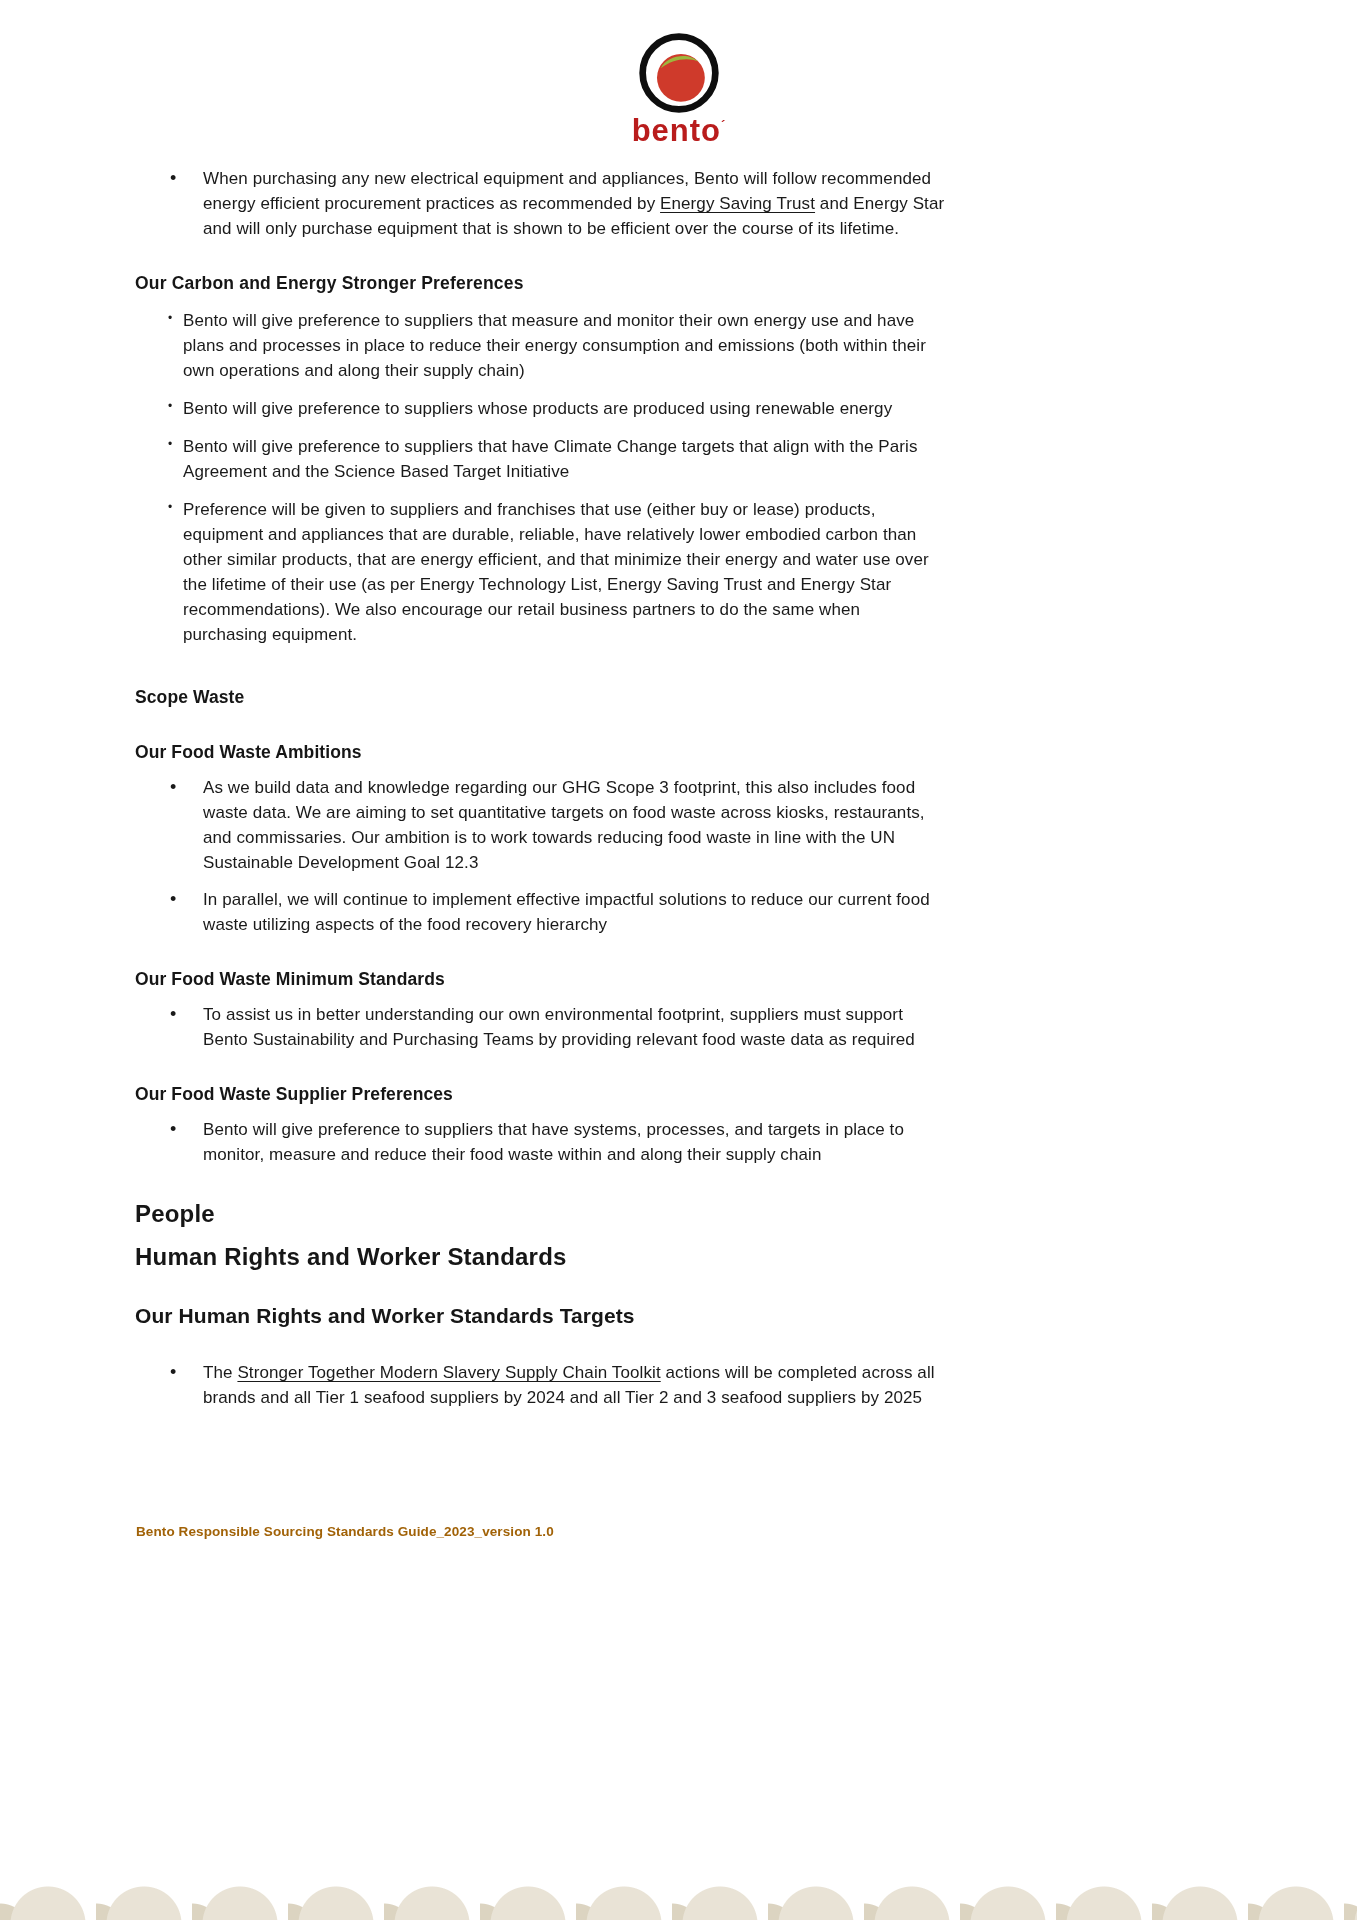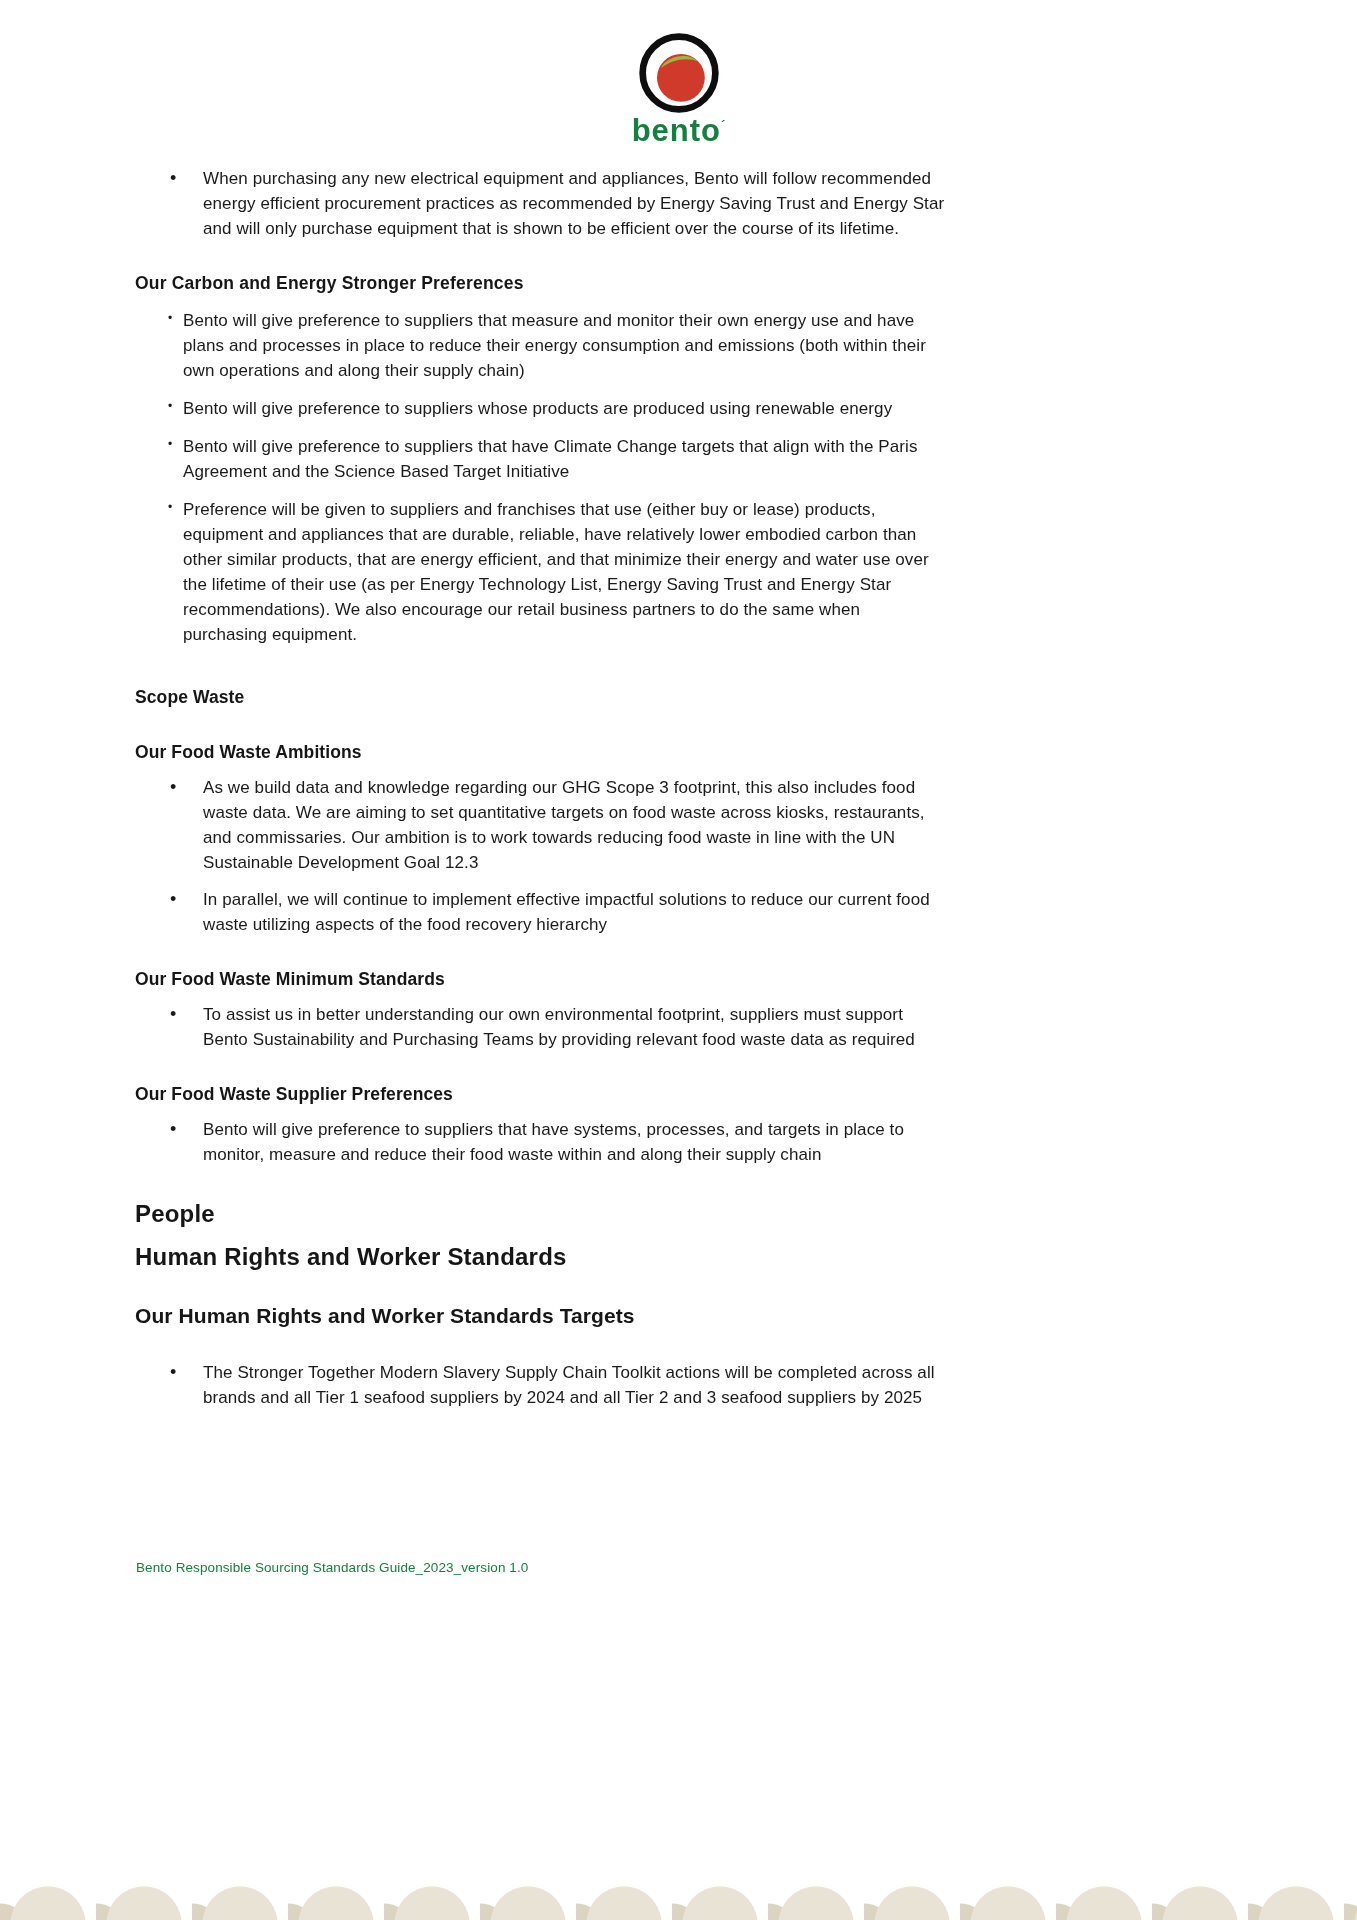--- a/index.html
+++ b/index.html
@@ -18,21 +18,21 @@
   .logo-block {
     padding-top:30px;
     display:flex;
     flex-direction:column;
     align-items:center;
   }
   .brand {
     font-size:31px;
     font-weight:700;
     letter-spacing:1px;
-    color:#15803d;
+    color:#b91c1c;
     margin-top:-4px;
     line-height:1.1;
   }
   .brand .mark {
     font-size:13px;
     vertical-align:super;
     letter-spacing:0;
   }
 
   
@@ -77,33 +77,35 @@
 
   .h-section      { font-size:17.5px; letter-spacing:0.2px; margin:30px 0 12px; }
   .h-foodwaste    { font-size:17.5px; margin:38px 0 0; }
   .h-sub          { font-size:17.5px; margin:30px 0 10px; }
   .h-big          { font-size:24px; letter-spacing:0.2px; margin:34px 0 0; }
   .h-big2         { font-size:24px; letter-spacing:0.2px; margin:18px 0 0; }
   .h-targets      { font-size:21px; margin:34px 0 0; }
   .hr-list        { margin-top:32px; }
 
   .doclink {
+    text-decoration:underline;
     text-underline-offset:3px;
     cursor:pointer;
     color:inherit;
   }
 
   
   .footer {
     position:absolute;
     left:136px;
-    top:1560px;
+    top:1524px;
     font-size:13.5px;
     letter-spacing:0.1px;
-    color:#15803d;
+    color:#a16207;
+    font-weight:bold;
   }
 
   
   .deco {
     position:absolute;
     left:0; bottom:0;
     width:100%;
     height:62px;
     background-color:#ffffff;
     background-image:

